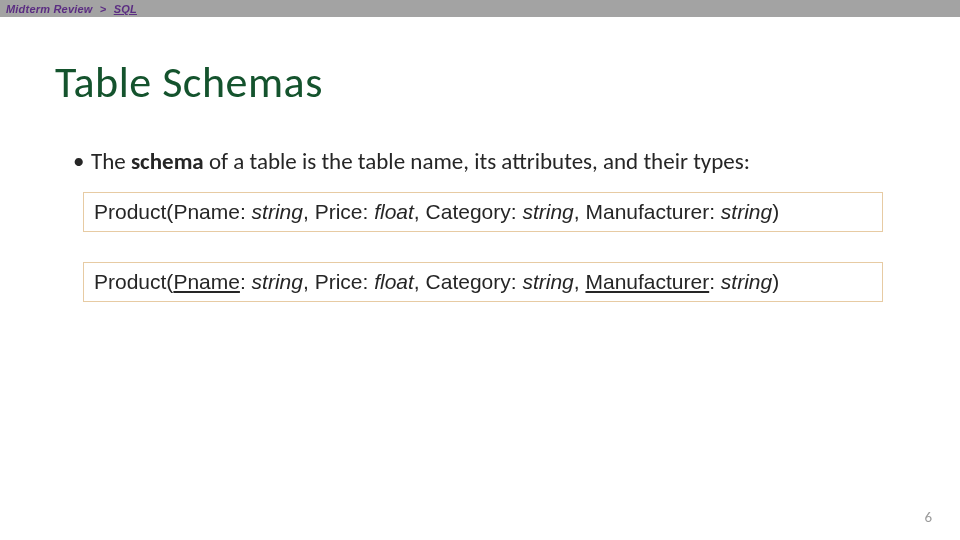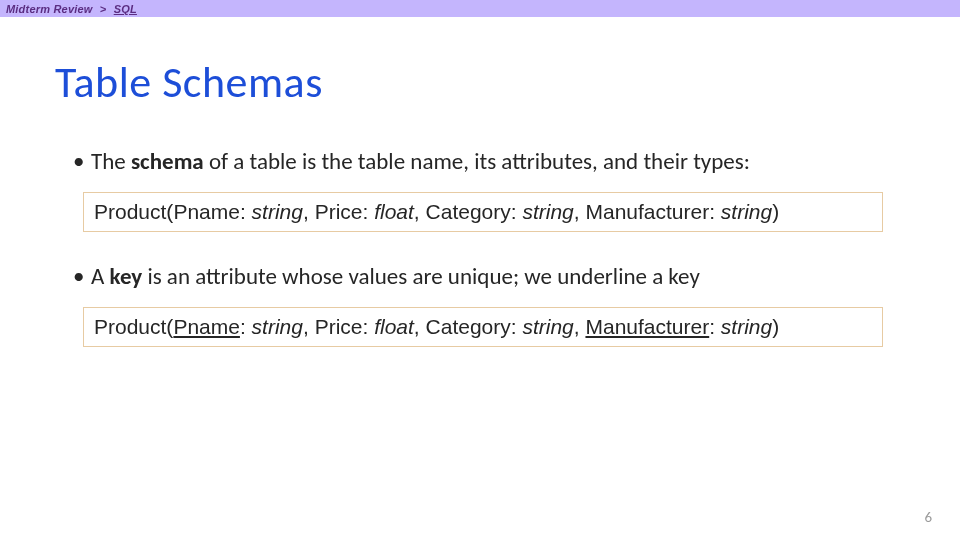--- a/index.html
+++ b/index.html
@@ -6,21 +6,21 @@
     margin: 0;
     padding: 0;
     width: 960px;
     height: 540px;
     background: #ffffff;
     font-family: Calibri, "Segoe UI", Arial, sans-serif;
     overflow: hidden;
     position: relative;
   }
   .breadcrumb-bar {
-    background: #c4b5fd;
+    background: #a3a3a3;
     padding: 3px 6px 2px 6px;
     font-family: Verdana, Geneva, sans-serif;
     font-weight: bold;
     font-style: italic;
     font-size: 11px;
     color: #5b2d82;
     letter-spacing: 0.2px;
   }
   .breadcrumb-bar .sep {
     padding: 0 4px;
@@ -28,21 +28,21 @@
   .breadcrumb-current {
     text-decoration: underline;
   }
   .slide {
     padding: 20px 55px 0 55px;
   }
   .title {
     font-family: "Calibri Light", Calibri, "Segoe UI Light", Arial, sans-serif;
     font-weight: 300;
     font-size: 44px;
-    color: #1d4ed8;
+    color: #14532d;
     margin: 18px 0 38px 0;
     letter-spacing: 0.5px;
   }
   .body {
     font-size: 23px;
     color: #262626;
     line-height: 1.25;
   }
   ul.bullets {
     list-style: none;
@@ -100,25 +100,20 @@
     <ul class="bullets">
       <li>
         <span>The </span><span class="bold">schema</span><span> of a table is the table name, its attributes, and their types:</span>
       </li>
     </ul>
 
     <div class="schema-box">
       <span>Product(</span><span>Pname</span>: <span class="ital">string</span>, <span>Price</span>: <span class="ital">float</span>, <span>Category</span>: <span class="ital">string</span>, <span>Manufacturer</span>: <span class="ital">string</span><span>)</span>
     </div>
 
-    <ul class="bullets">
-      <li>
-        <span>A </span><span class="bold">key</span><span> is an attribute whose values are unique; we underline a key</span>
-      </li>
-    </ul>
 
     <div class="schema-box">
       <span>Product(</span><span class="key">Pname</span>: <span class="ital">string</span>, <span>Price</span>: <span class="ital">float</span>, <span>Category</span>: <span class="ital">string</span>, <span class="key">Manufacturer</span>: <span class="ital">string</span><span>)</span>
     </div>
   </div>
 </div>
 
 <div class="page-number">6</div>
 
 </body></html>

